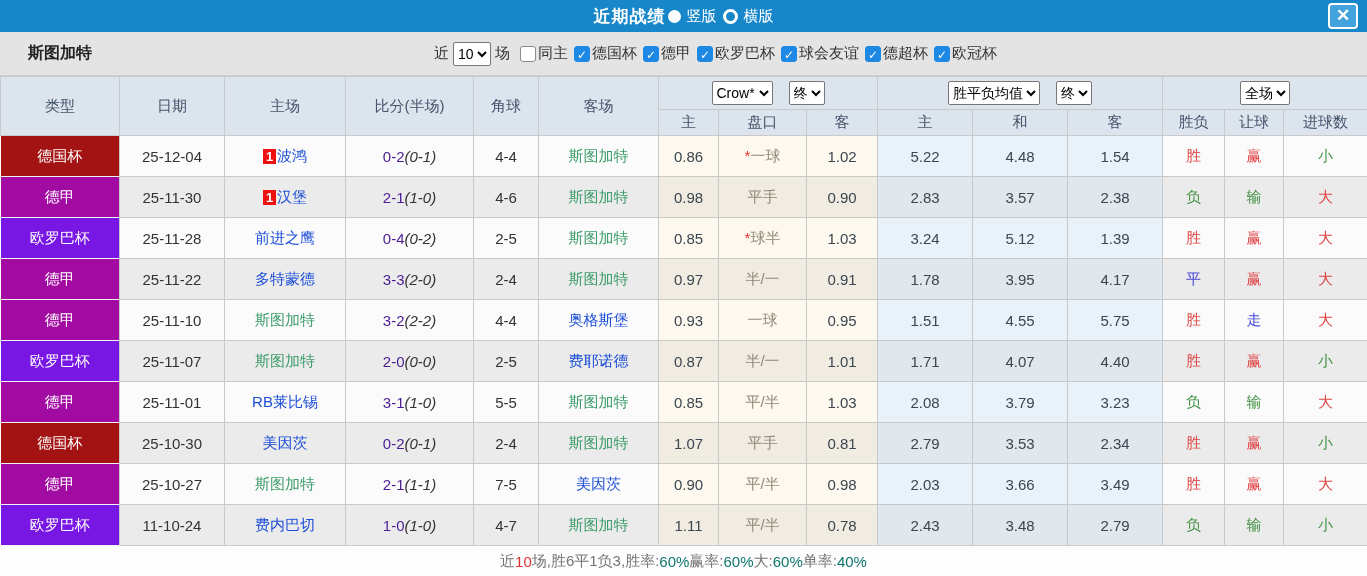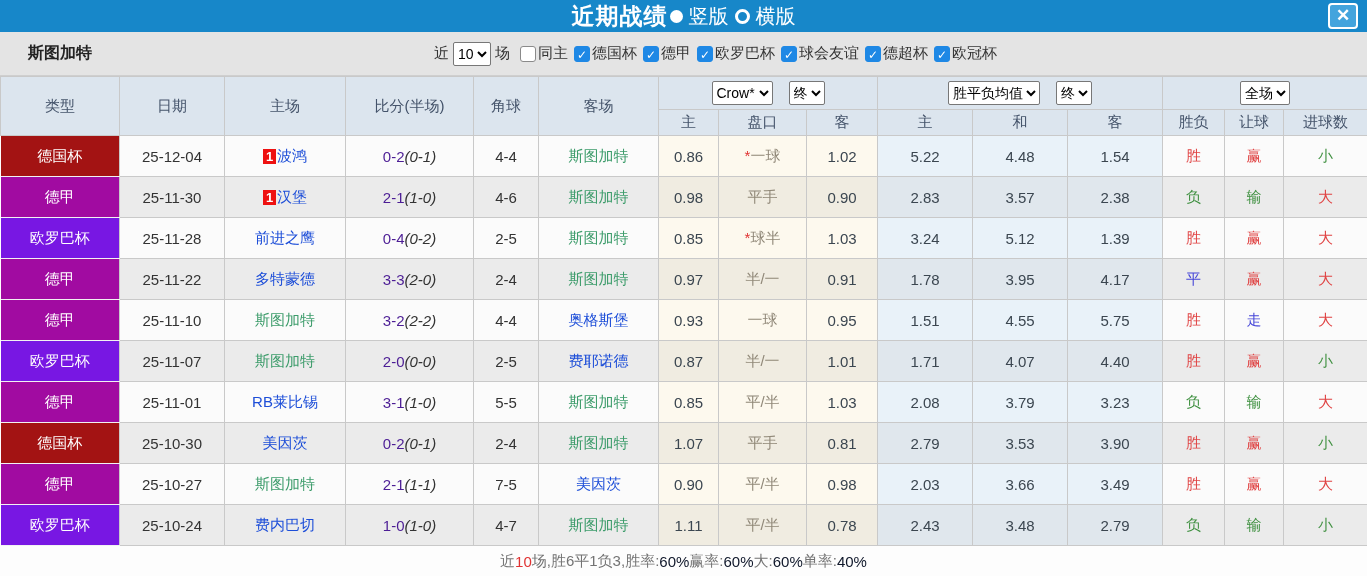--- a/index.html
+++ b/index.html
@@ -4,25 +4,25 @@
 <style>
   * { box-sizing: border-box; margin: 0; padding: 0; }
   html,body { width:1367px; height:576px; overflow:hidden; }
   body { font-family:"Liberation Sans","DejaVu Sans",sans-serif; background:#fff; }
   .app { width:1367px; height:576px; position:relative; }
 
   
   .topbar { height:32px; background:#1787c9; position:relative;
             display:flex; align-items:center; justify-content:center; }
   .titlewrap { display:flex; align-items:center; color:#fff; gap:6px; }
-  .title { font-size:23px; font-weight:bold; letter-spacing:1px; }
+  .title { font-size:17px; font-weight:bold; letter-spacing:1px; }
   .radio { display:inline-block; width:13px; height:13px; border-radius:50%; cursor:pointer; }
   .radio.filled { background:#fff; margin-left:-4px; }
   .radio.hollow { background:transparent; border:3px solid #fff; width:15px; height:15px; }
-  .rlabel { font-size:20px;text-align:right; }
+  .rlabel { font-size:15px;text-align:right; }
   .close { position:absolute; right:9px; top:3px; width:30px; height:26px;
            background:#43a4dd; border:2px solid #fff; border-radius:4px;
            color:#fff; font-size:17px; font-weight:bold; line-height:20px;
            text-align:center; cursor:pointer; padding:0; }
 
   
   .filterbar { height:44px; background:#e4e4e4; display:flex; align-items:center;
                border-bottom:1px solid #cfcfcf; font-size:15px; color:#333; }
   .team { font-size:16px; font-weight:bold; color:#222; margin-left:28px; }
   .controls { display:flex; align-items:center; margin-left:342px; gap:4px; white-space:nowrap; }
@@ -72,21 +72,21 @@
   .r { color:#e04444; }
   .g { color:#3f9040; }
   .b { color:#4646d8; }
 
   
   .summary { height:31px; display:flex; align-items:center; justify-content:center;
              font-size:15px; background:#fdfdfd; }
   .summary .dim  { color:#777; }
   .summary .dark { color:#737373; }
   .summary .red  { color:#e03333; }
-  .summary .blue { color:#0f172a; }
+  .summary .blue { color:#0f766e; }
 </style>
 </head>
 <body>
 
 <div class="app">
 
   <div class="topbar">
     <div class="titlewrap">
       <span class="title">近期战绩</span>
       <span class="radio filled"></span>
@@ -331,21 +331,21 @@
           <td class="c-name">25-10-30</td>
           <td class="c-name"><span class="teamdark">美因茨</span></td>
           <td class="c-name"><span class="ft">0-2</span><span class="ht">(0-1)</span></td>
           <td class="c-name">2-4</td>
           <td class="c-name"><span class="teamgreen">斯图加特</span></td>
           <td class="c-odds">1.07</td>
           <td class="c-odds"><span class="hcap">平手</span></td>
           <td class="c-odds">0.81</td>
           <td class="c-avg">2.79</td>
           <td class="c-avg">3.53</td>
-          <td class="c-avg">3.90</td>
+          <td class="c-avg">2.34</td>
           <td class="c-name r">胜</td>
           <td class="c-name r">赢</td>
           <td class="c-name g">小</td>
         </tr>
         <tr class="odd">
           <td class="c-type badge-league">德甲</td>
           <td class="c-name">25-10-27</td>
           <td class="c-name"><span class="teamgreen">斯图加特</span></td>
           <td class="c-name"><span class="ft">2-1</span><span class="ht">(1-1)</span></td>
           <td class="c-name">7-5</td>
@@ -355,21 +355,21 @@
           <td class="c-odds">0.98</td>
           <td class="c-avg">2.03</td>
           <td class="c-avg">3.66</td>
           <td class="c-avg">3.49</td>
           <td class="c-name r">胜</td>
           <td class="c-name r">赢</td>
           <td class="c-name r">大</td>
         </tr>
         <tr class="even">
           <td class="c-type badge-europa">欧罗巴杯</td>
-          <td class="c-name">25-10-24</td>
+          <td class="c-name">11-10-24</td>
           <td class="c-name"><span class="teamdark">费内巴切</span></td>
           <td class="c-name"><span class="ft">1-0</span><span class="ht">(1-0)</span></td>
           <td class="c-name">4-7</td>
           <td class="c-name"><span class="teamgreen">斯图加特</span></td>
           <td class="c-odds">1.11</td>
           <td class="c-odds"><span class="hcap">平/半</span></td>
           <td class="c-odds">0.78</td>
           <td class="c-avg">2.43</td>
           <td class="c-avg">3.48</td>
           <td class="c-avg">2.79</td>

